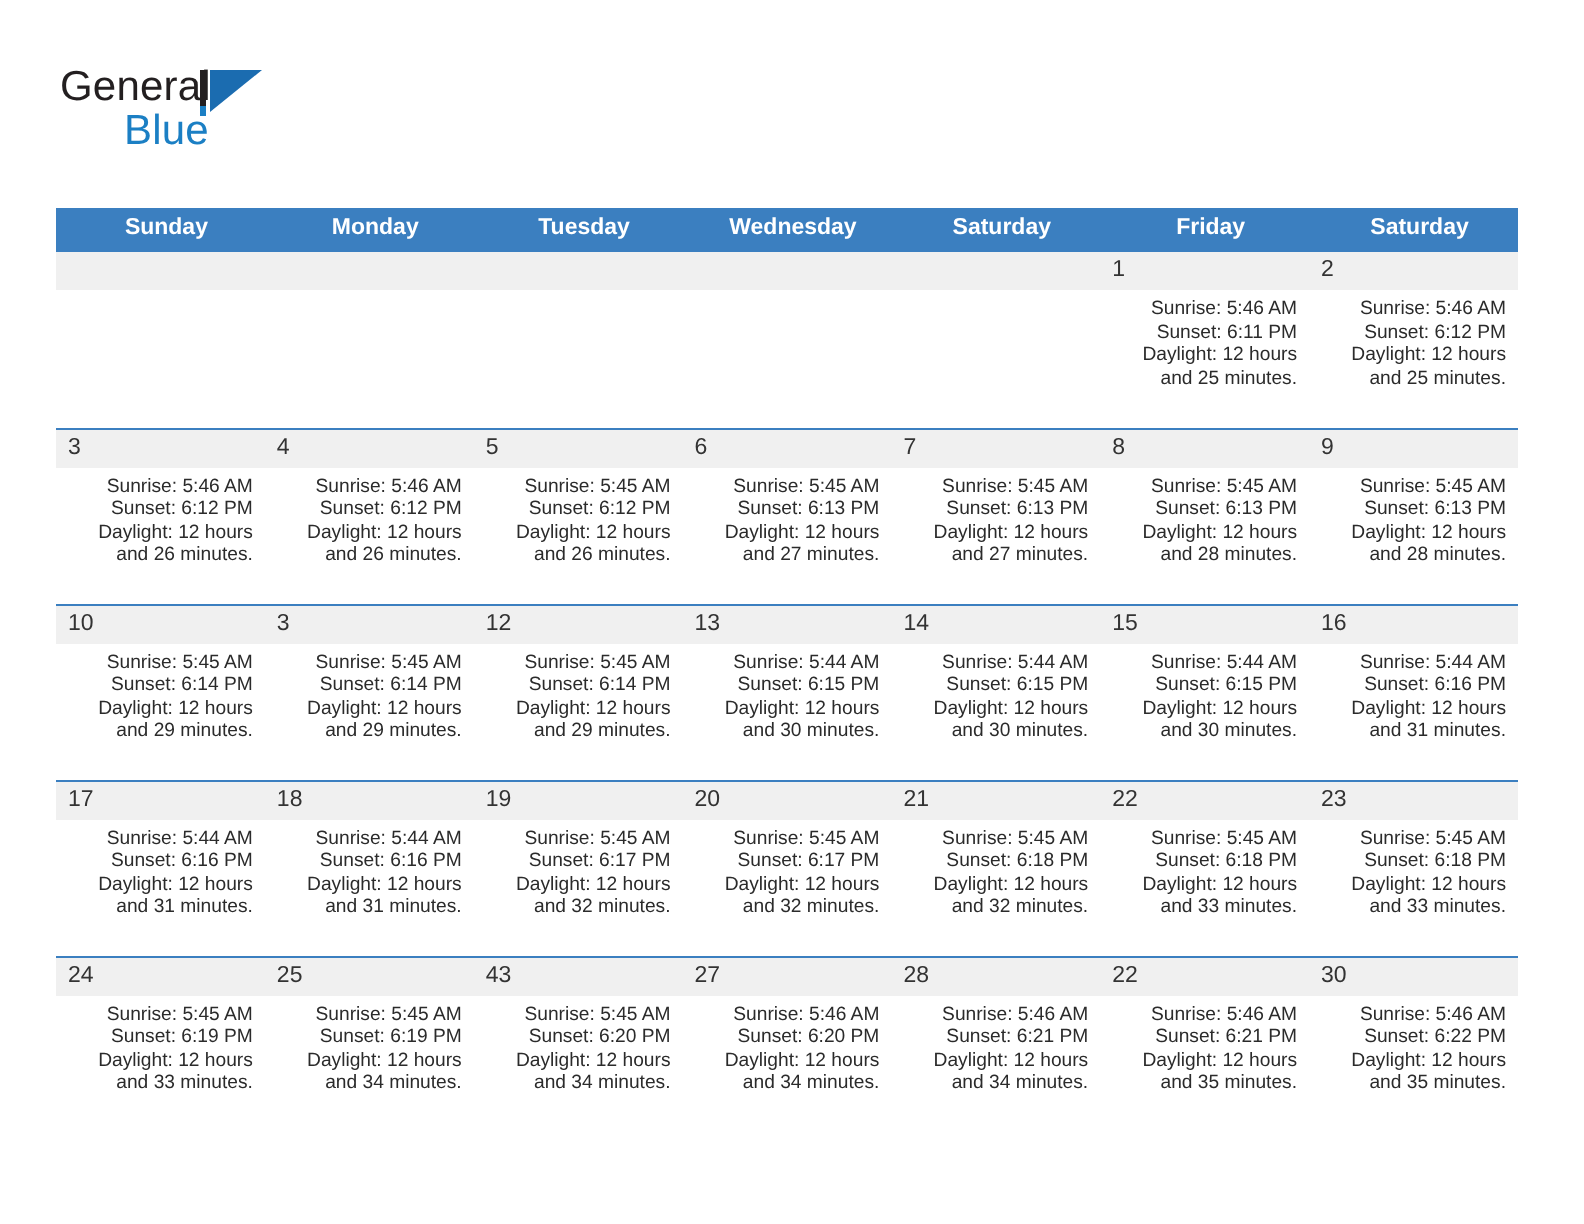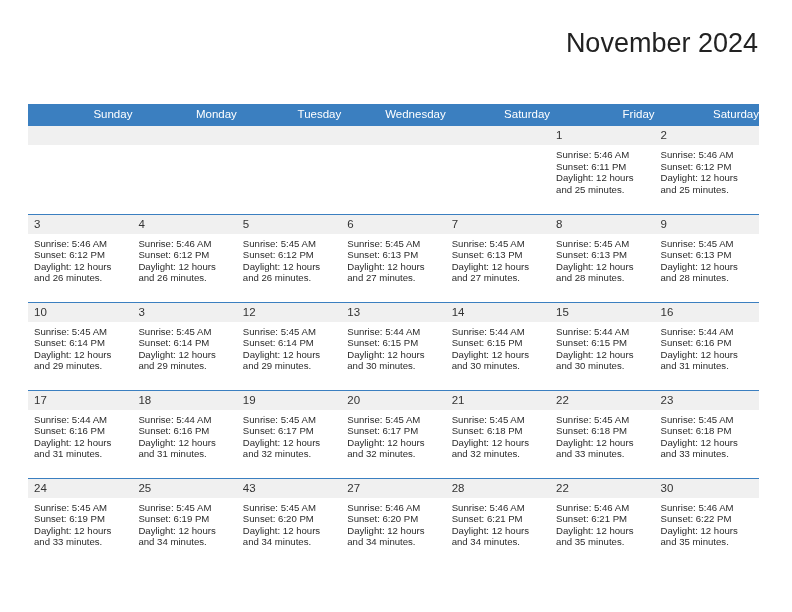--- a/index.html
+++ b/index.html
@@ -119,22 +119,22 @@
     left: 28px;
     top: 104px;
     width: 731px;
     border-collapse: collapse;
     table-layout: fixed;
   }
   .calendar th {
     background: #3b7fc0;
     color: #ffffff;
     font-size: 11.5px;
-    font-weight: normal;
-    text-align: right;
+    font-weight: bold;
+    text-align: center;
     padding: 4px 0 5px 6px;
     height: 12px;
     line-height: 13px;
   }
   .calendar td {
     vertical-align: top;
     padding: 0;
     border: 0;
   }
   .weekrow > td {
@@ -158,35 +158,44 @@
     box-sizing: content-box;
   }
   .cell.empty .daynum {
     color: transparent;
   }
   .details {
     padding: 4px 6px 0 6px;
     font-size: 9.6px;
     line-height: 11.6px;
     color: #2b2b2b;
+    text-align: right;
   }
   .details div {
     white-space: nowrap;
   }
 </style>
 </head>
 <body>
 
 <div class="page">
 
   <div class="header">
 
+    <div class="brand">
+      <span class="brand-general">General</span>
+      <span class="brand-blue">Blue</span>
+      <span class="brand-mark">
+        <span class="bar"></span>
+        <span class="bar-blue"></span>
+        <span class="tri"></span>
+      </span>
+    </div>
 
     <div class="titles">
-      <div class="month-title">November 2024</div>
     </div>
 
   </div>
 
   <table class="calendar">
     <thead>
       <tr>
         <th>Sunday</th>
         <th>Monday</th>
         <th>Tuesday</th>

